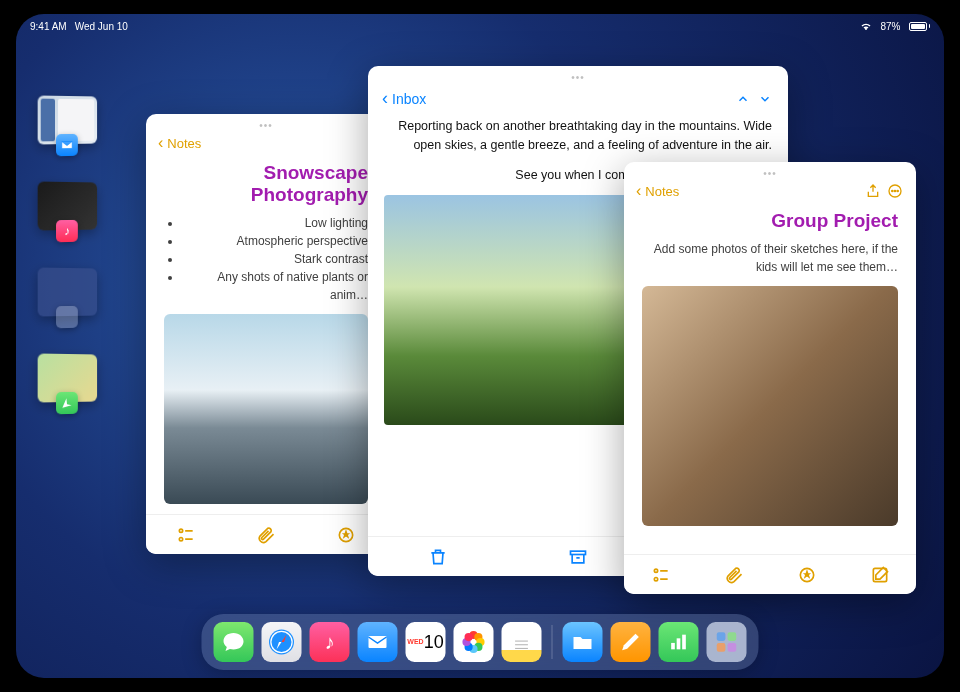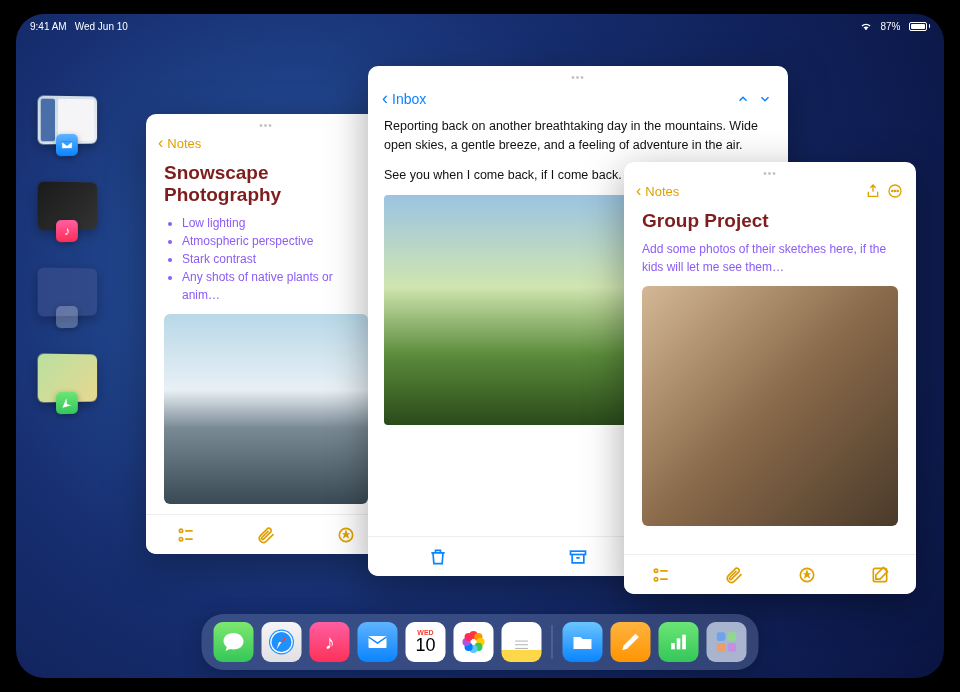--- a/index.html
+++ b/index.html
@@ -5,20 +5,21 @@
   * { box-sizing: border-box; margin: 0; padding: 0; }
   body {
     width: 960px; height: 692px;
     font-family: -apple-system, 'Helvetica Neue', Arial, sans-serif;
     background: #000; position: relative; overflow: hidden;
   }
   .device-frame {
     position: absolute; inset: 0;
     border-radius: 6px; background: #000;
     padding: 24px;
+    text-align: right;
   }
   .screen {
     position: absolute; left: 16px; top: 14px; right: 16px; bottom: 14px;
     border-radius: 28px;
     background: radial-gradient(circle at 30% 40%, #2a5aa8 0%, #162d6e 45%, #0a1442 100%);
     overflow: hidden;
   }
   .status-bar {
     position: absolute; top: 4px; left: 0; right: 0; height: 16px;
     color: #fff; font-size: 10px; font-weight: 500;
@@ -48,22 +49,22 @@
 
   
   .window { position: absolute; background: #fff; border-radius: 10px;
             box-shadow: 0 10px 40px rgba(0,0,0,.35); overflow: hidden; }
   .win-dots { position: absolute; top: 6px; left: 50%; transform: translateX(-50%);
               color: #c0c0c0; font-size: 10px; letter-spacing: 1px; }
   .notes-hdr { display:flex; align-items:center; padding: 20px 12px 6px; font-size: 13px; color:#e0a000; gap:4px;}
   .notes-hdr .back { font-size: 16px; }
   .notes-hdr .spacer { flex: 1; }
   .hdr-icon { width: 18px; height: 18px; display:flex; align-items:center; justify-content:center; color:#e0a000; }
-  .note-title { font-size: 19px; font-weight: 700; padding: 4px 18px 8px; color:#7f1d1d; }
-  .note-body { font-size: 12px; padding: 0 18px; color:#8b5cf6; line-height: 1.5; }
+  .note-title { font-size: 19px; font-weight: 700; padding: 4px 18px 8px; color:#a21caf; }
+  .note-body { font-size: 12px; padding: 0 18px; color:#404040; line-height: 1.5; }
   .note-body ul { padding-left: 18px; }
   .note-img { margin: 10px 18px; border-radius: 6px; overflow: hidden; }
   .note-toolbar { position:absolute; bottom:0; left:0; right:0; height:40px;
                   display:flex; align-items:center; justify-content:space-around;
                   border-top:1px solid #eee; background:#fff; }
   .tb-icon { width:22px; height:22px; color:#e0a000; display:flex; align-items:center; justify-content:center;}
 
   
   .mail-hdr { display:flex; align-items:center; padding: 22px 14px 8px; font-size: 14px; color:#0a84ff; gap:4px; }
   .mail-hdr .spacer { flex: 1; }
@@ -87,21 +88,21 @@
           background: rgba(120,140,180,.35); backdrop-filter: blur(20px);
           border-radius: 22px; padding: 8px 12px; display:flex; gap:8px; align-items:center;
           box-shadow: 0 4px 20px rgba(0,0,0,.25);}
   .dock-icon { width: 40px; height: 40px; border-radius: 9px; display:flex; align-items:center; justify-content:center;
                font-size: 20px; color:#fff; }
   .dock-sep { width: 1px; height: 34px; background: rgba(255,255,255,.25); margin: 0 2px;}
   .di-messages{background:linear-gradient(#7ee86e,#34c759);}
   .di-safari{background:linear-gradient(#f5f5f7,#e0e0e5);}
   .di-music{background:linear-gradient(#ff5fa2,#fc3158);}
   .di-mail{background:linear-gradient(#5fb3ff,#0a84ff);}
-  .di-cal{background:#fff; flex-direction:column; color:#000;}
+  .di-cal{background:#fff; color:#000;}
   .di-cal .mon{font-size:7px; color:#ff3b30; font-weight:600; margin-top:-2px;}
   .di-cal .day{font-size:18px; font-weight:400; line-height:1;}
   .di-photos{background:#fff;}
   .di-notes{background:linear-gradient(#fff 70%,#ffd84a 70%);}
   .di-files{background:linear-gradient(#6bc4ff,#0a84ff);}
   .di-pages{background:linear-gradient(#ffb340,#ff9500);}
   .di-numbers{background:linear-gradient(#6be675,#34c759);}
   .di-apps{background:rgba(200,210,230,.8);}
 
   svg { display: block; }

